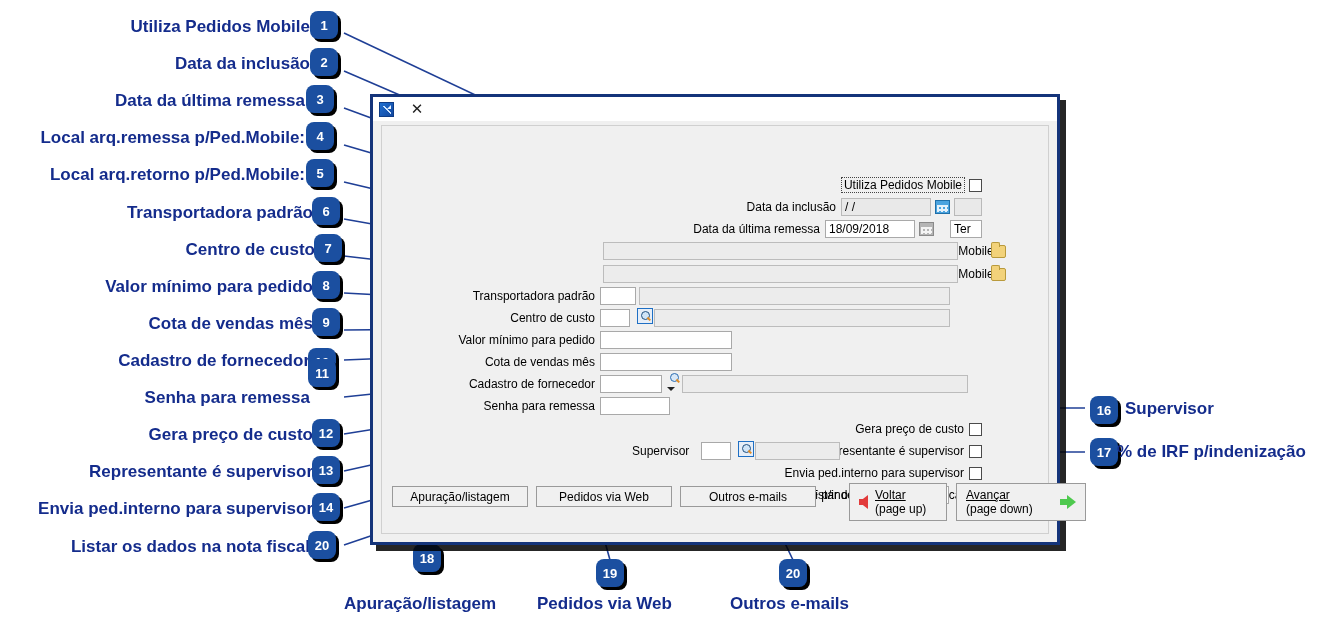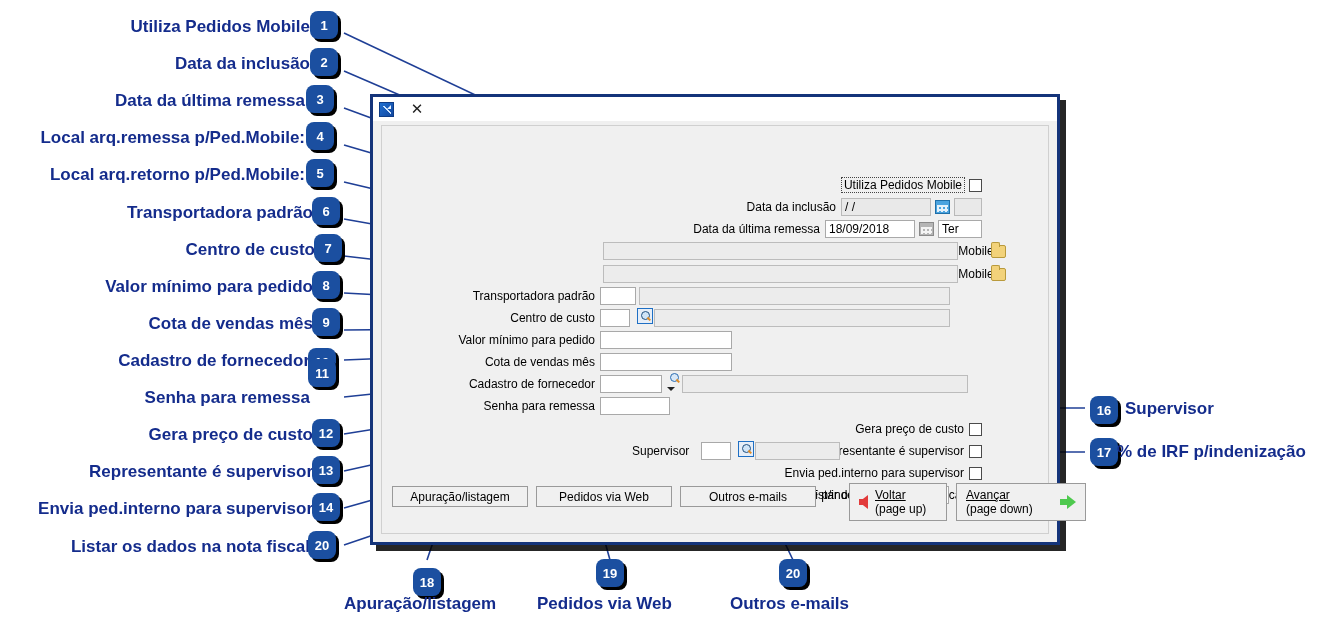--- a/index.html
+++ b/index.html
@@ -252,21 +252,21 @@
 
 <div class="anno-label right" style="right:1030px;top:538px;">Listar os dados na nota fiscal</div>
 <div class="badge" style="left:308px;top:531px;">20</div>
 
 <div class="badge" style="left:1090px;top:396px;">16</div>
 <div class="anno-label" style="left:1125px;top:400px;">Supervisor</div>
 
 <div class="badge" style="left:1090px;top:438px;">17</div>
 <div class="anno-label" style="left:1117px;top:443px;">% de IRF p/indenização</div>
 
-<div class="badge" style="left:413px;top:568px;text-align:right;">18</div>
+<div class="badge" style="left:413px;top:544px;text-align:right;">18</div>
 <div class="anno-label" style="left:344px;top:595px;">Apuração/listagem</div>
 
 <div class="badge" style="left:596px;top:559px;">19</div>
 <div class="anno-label" style="left:537px;top:595px;">Pedidos via Web</div>
 
 <div class="badge" style="left:779px;top:559px;text-align:right;">20</div>
 <div class="anno-label" style="left:730px;top:595px;">Outros e-mails</div>
 
 <div id="dialog">
 
@@ -287,21 +287,21 @@
         <span class="lbl">Data da inclusão</span>
         <span class="fld gray" style="width:90px;">/  /</span>
         <span class="cal on"></span>
         <span class="fld gray" style="width:28px;margin-left:4px;"></span>
       </div>
 
       <div class="row" style="left:0;top:94px;width:600px;justify-content:flex-end;">
         <span class="lbl">Data da última remessa</span>
         <span class="fld" style="width:90px;">18/09/2018</span>
         <span class="cal off"></span>
-        <span class="fld" style="width:44px;margin-left:4px;">Ter</span>
+        <span class="fld" style="width:32px;margin-left:16px;">Ter</span>
       </div>
 
       <div class="row" style="left:0;top:116px;width:620px;justify-content:flex-end;">
         <span class="lbl">Local arq.remessa p/Ped.Mobile:</span>
       </div>
       <span class="fld ro" style="position:absolute;left:221px;top:116px;width:355px;"></span>
       <span class="folder" style="position:absolute;left:604px;top:119px;"></span>
 
       <div class="row" style="left:0;top:139px;width:620px;justify-content:flex-end;">
         <span class="lbl">Local arq.retorno p/Ped.Mobile:</span>

